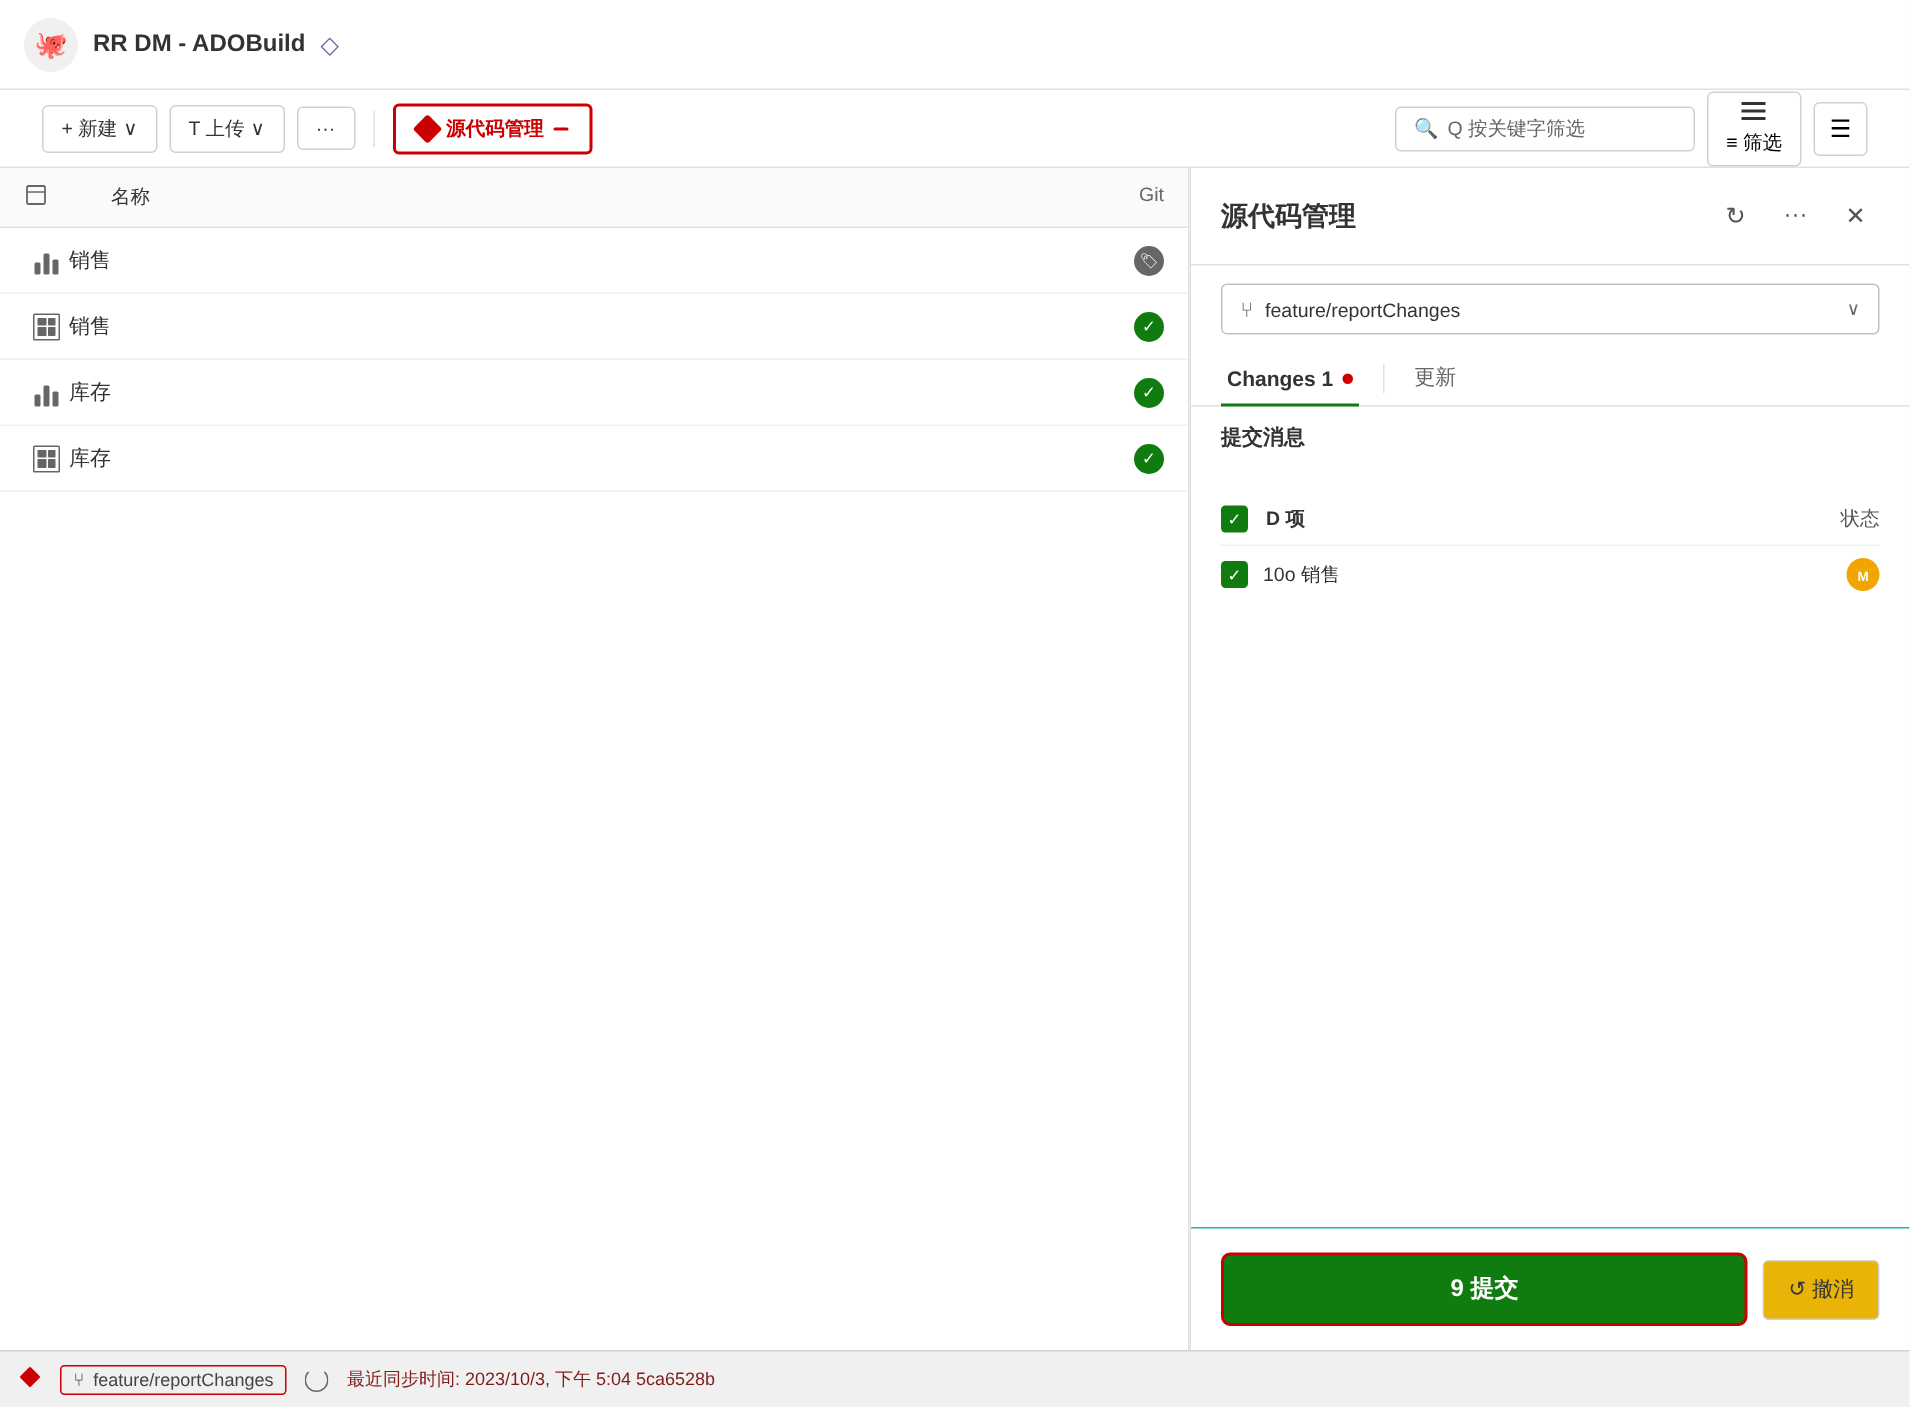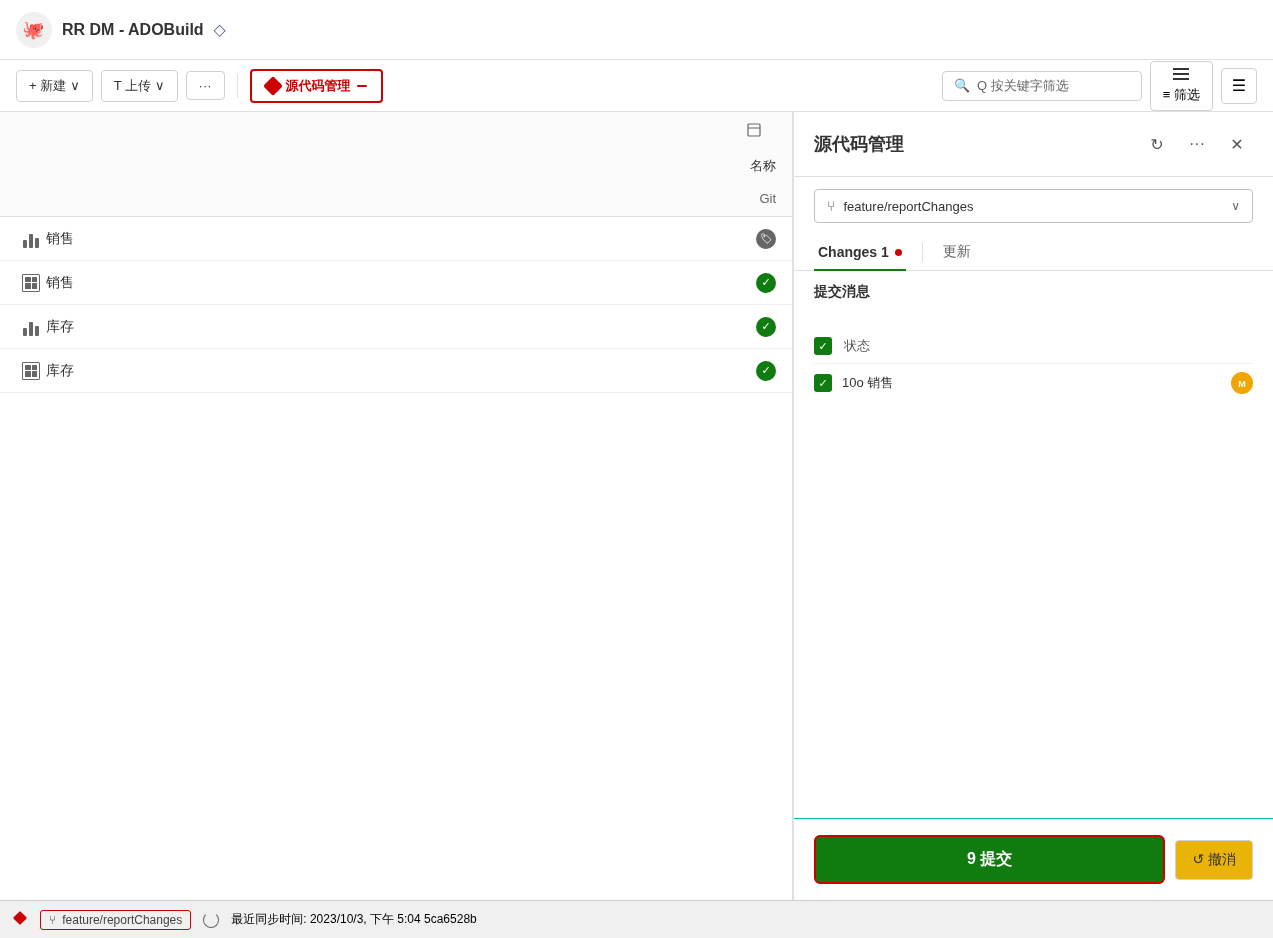--- a/index.html
+++ b/index.html
@@ -40,21 +40,21 @@
       color: #6264a7;
       font-size: 16px;
     }
 
     
     .toolbar {
       height: 52px;
       background: #fff;
       display: flex;
       align-items: center;
-      padding: 0 16px;
+      padding: 0 28px;
       gap: 8px;
       border-bottom: 1px solid #e0e0e0;
     }
     .toolbar-btn {
       display: flex;
       align-items: center;
       gap: 4px;
       padding: 6px 12px;
       border: 1px solid #d0d0d0;
       border-radius: 4px;
@@ -141,28 +141,27 @@
 
     
     .file-list {
       flex: 1;
       background: #fff;
       border-right: 1px solid #e0e0e0;
       overflow: hidden;
     }
     .file-list-header {
       display: flex;
-      align-items: flex-end;
+      align-items: flex-start;
       padding: 10px 16px;
       border-bottom: 1px solid #e0e0e0;
       background: #fafafa;
       font-size: 13px;
       color: #666;
-      gap: 16px;
-      flex-direction: column;
+      gap: 28px;
     }
     .file-list-header .col-icon { width: 30px; }
     .file-list-header .col-name { flex: 1; font-weight: 500; color: #333; }
     .file-list-header .col-git { width: 80px; text-align: right; }
 
     .file-row {
       display: flex;
       align-items: center;
       padding: 0 16px;
       height: 44px;
@@ -445,21 +444,21 @@
     }
     .status-sync {
       width: 16px; height: 16px;
       border: 1.5px solid #666;
       border-radius: 50%;
       border-top-color: transparent;
       display: inline-block;
       cursor: pointer;
     }
     .status-info {
-      color: #000000;
+      color: #7f1d1d;
     }
   </style>
 </head>
 <body>
 
 <div class="top-bar">
   <div class="app-icon">
     <span>🐙</span>
   </div>
   <span class="app-title">RR DM - ADOBuild</span>
@@ -610,20 +609,21 @@
 
     <div class="commit-section">
       <div class="commit-label">提交消息</div>
     </div>
 
     <div class="changes-list">
       <div class="changes-header">
         <div class="col-check">
           <div class="check-box">✓</div>
         </div>
+        <div class="col-d">D 项</div>
         <div class="col-state">状态</div>
       </div>
 
       <div class="change-item">
         <div class="check-box">✓</div>
         <div class="change-item-name">10o 销售</div>
         <div class="change-status-icon status-modified">
           <svg width="16" height="16" viewBox="0 0 16 16" xmlns="http://www.w3.org/2000/svg">
             <circle cx="8" cy="8" r="7" fill="#f0a500"></circle>
             <text x="8" y="12" text-anchor="middle" fill="white" font-size="9" font-weight="bold">M</text>

